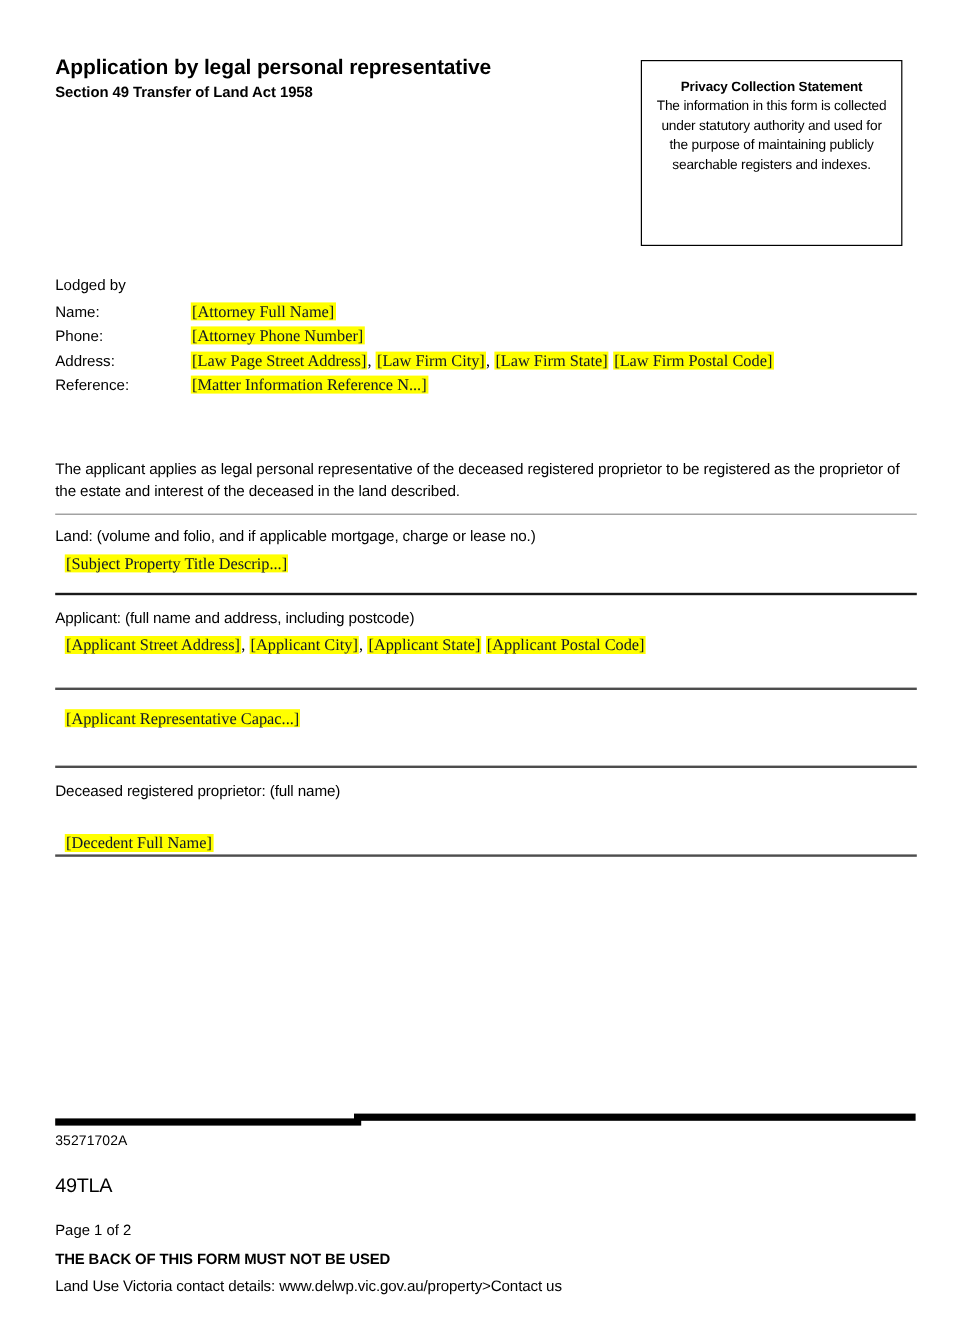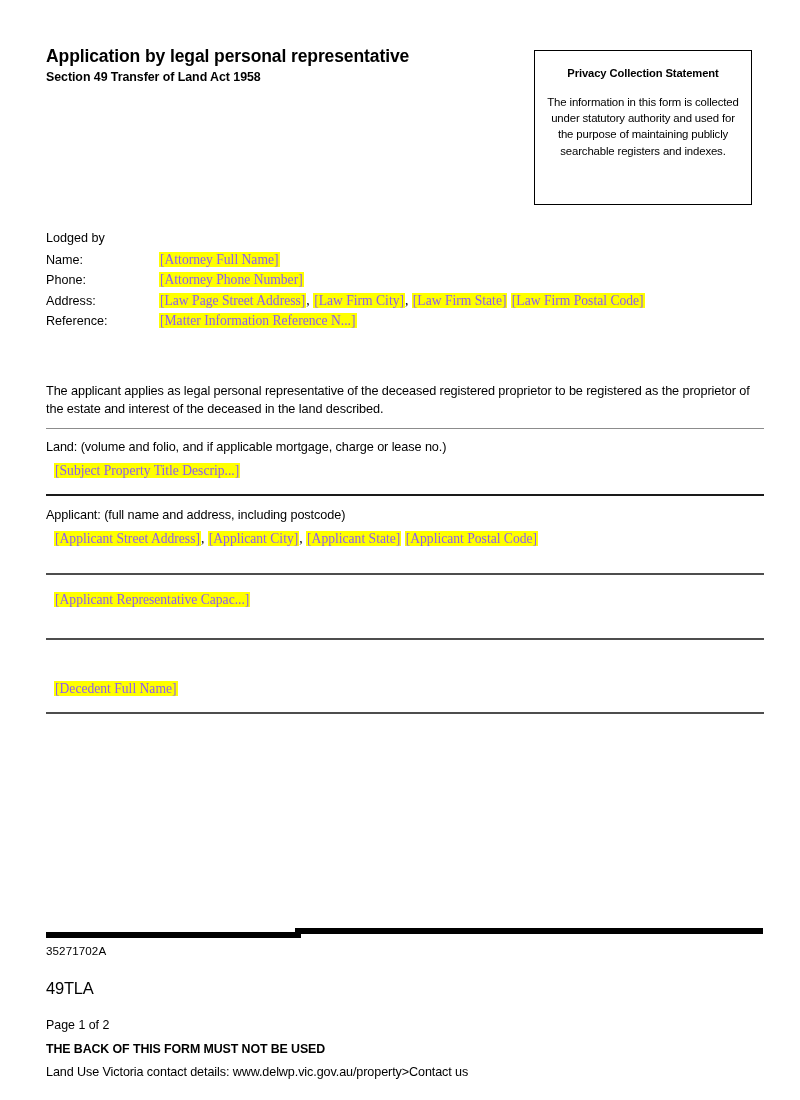--- a/index.html
+++ b/index.html
@@ -64,21 +64,21 @@
   .privacy-title {
     font-size: 11.2px;
     font-weight: bold;
     letter-spacing: -0.1px;
     margin: 0;
   }
 
   .privacy-body {
     font-size: 11.4px;
     line-height: 1.42;
-    margin: 15px 0 0 0;
+    margin: 2px 0 0 0;
     letter-spacing: -0.15px;
   }
 
   
   .lodged {
     position: absolute;
     left: 46px;
     top: 232px;
     width: 720px;
   }
@@ -106,21 +106,21 @@
   .lodged-value {
     flex: 0 0 auto;
     font-size: 13.6px;
   }
 
   
   .hl {
     font-family: "Liberation Serif", serif;
     font-size: 13.6px;
     background: #ffff00;
-    color: #8b5cf6;
+    color: #0f172a;
     line-height: 1.22;
     padding: 0 1px;
     white-space: nowrap;
   }
 
   .sep-plain {
     font-family: "Liberation Serif", serif;
     font-size: 13.6px;
     background: transparent;
     padding: 0;
@@ -320,20 +320,21 @@
     <div class="section-values">
       <div class="value-line">
         <span class="hl">[Applicant Representative Capac...]</span>
       </div>
     </div>
   </div>
 
   <div class="rule mid" style="top:638px;"></div>
 
   <div class="section" style="top:652px;">
+    <p class="section-label">Deceased registered proprietor: (full name)</p>
     <div class="section-values" style="margin-top:26px;">
       <div class="value-line">
         <span class="hl">[Decedent Full Name]</span>
       </div>
     </div>
   </div>
 
   <div class="rule mid" style="top:712px;"></div>
 
   <div class="footer-bar-left"></div>

